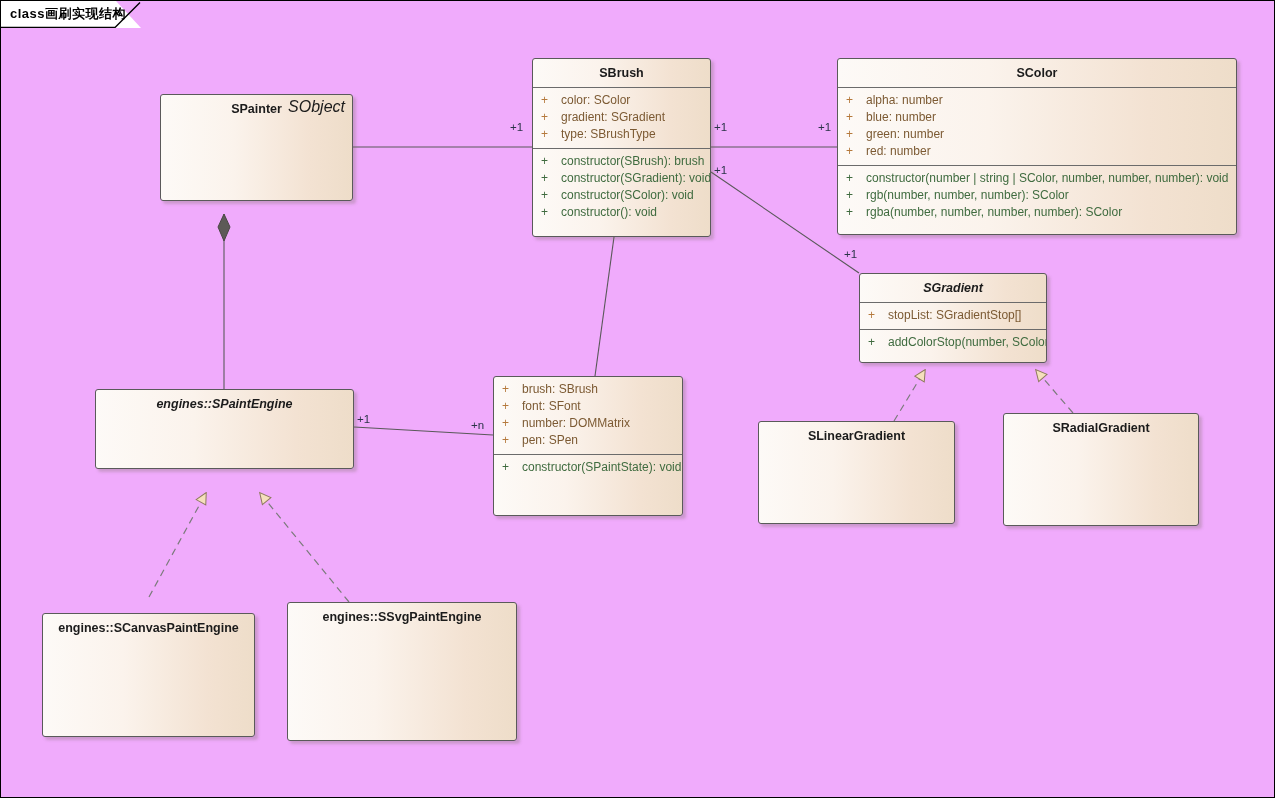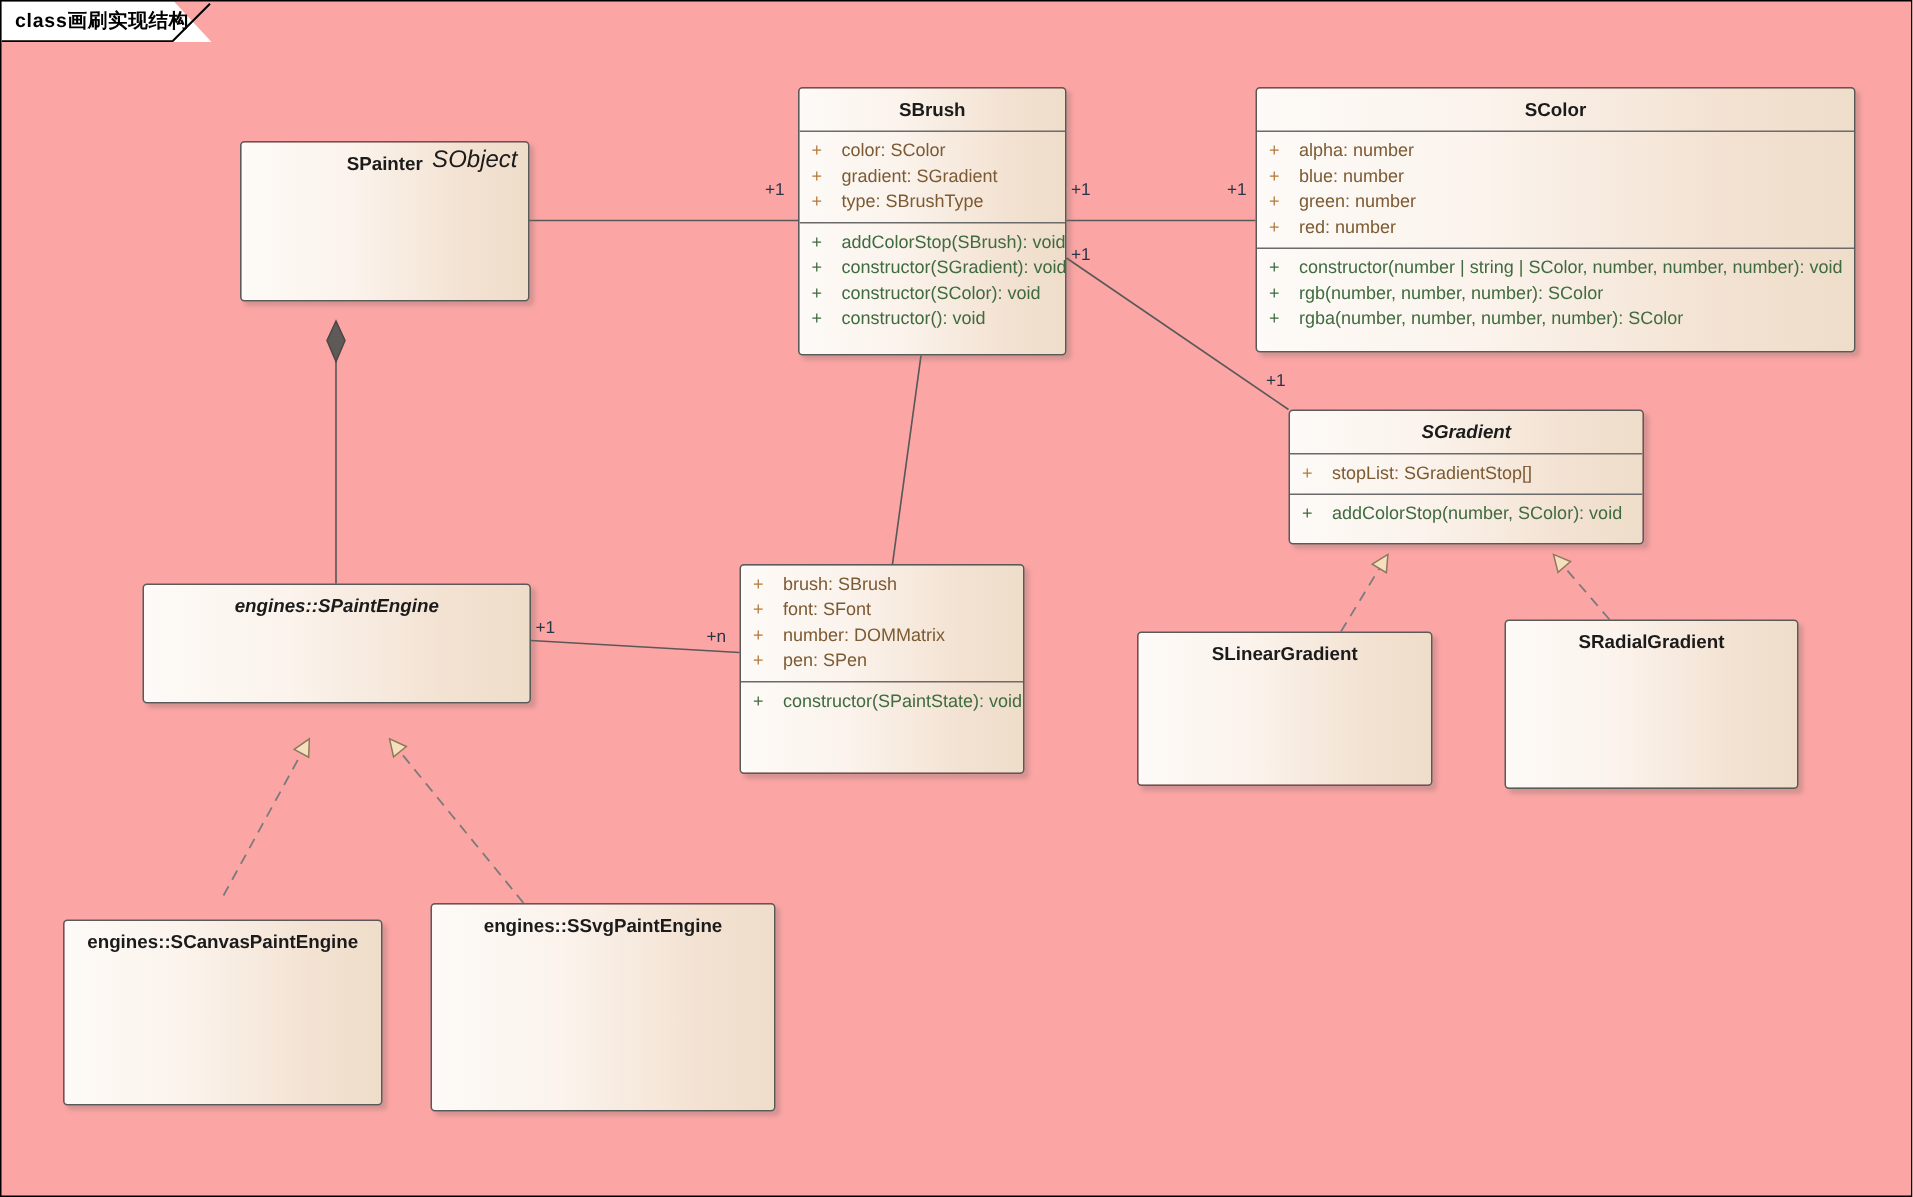--- a/index.html
+++ b/index.html
@@ -6,21 +6,21 @@
     margin: 0; padding: 0;
     background: #ffffff;
   }
   body {
     font-family: "Liberation Sans", "DejaVu Sans", sans-serif;
   }
   #canvas {
     position: relative;
     width: 1275px;
     height: 798px;
-    background: #fca5a5;
+    background: #f0abfc;
     border: 1px solid #000000;
     box-sizing: border-box;
     overflow: hidden;
   }
   
   #frame-tab {
     position: absolute;
     left: 0; top: 0;
     height: 27px;
     width: 140px;
@@ -210,21 +210,21 @@
         <span class="uml-attr">gradient: SGradient</span>
       </div>
       <div class="uml-row">
         <span class="uml-vis">+</span>
         <span class="uml-attr">type: SBrushType</span>
       </div>
     </div>
     <div class="uml-compartment">
       <div class="uml-row">
         <span class="uml-vis op">+</span>
-        <span class="uml-op">addColorStop(SBrush): void</span>
+        <span class="uml-op">constructor(SBrush): brush</span>
       </div>
       <div class="uml-row">
         <span class="uml-vis op">+</span>
         <span class="uml-op">constructor(SGradient): void</span>
       </div>
       <div class="uml-row">
         <span class="uml-vis op">+</span>
         <span class="uml-op">constructor(SColor): void</span>
       </div>
       <div class="uml-row">
@@ -265,21 +265,21 @@
         <span class="uml-vis op">+</span>
         <span class="uml-op">rgb(number, number, number): SColor</span>
       </div>
       <div class="uml-row">
         <span class="uml-vis op">+</span>
         <span class="uml-op">rgba(number, number, number, number): SColor</span>
       </div>
     </div>
   </div>
 
-  <div class="uml-class" style="left:858px; top:272px; width:237px; height:90px;">
+  <div class="uml-class" style="left:858px; top:272px; width:188px; height:90px;">
     <div class="uml-header italic sep">
       <span>SGradient</span>
     </div>
     <div class="uml-compartment sep">
       <div class="uml-row">
         <span class="uml-vis">+</span>
         <span class="uml-attr">stopList: SGradientStop[]</span>
       </div>
     </div>
     <div class="uml-compartment">

